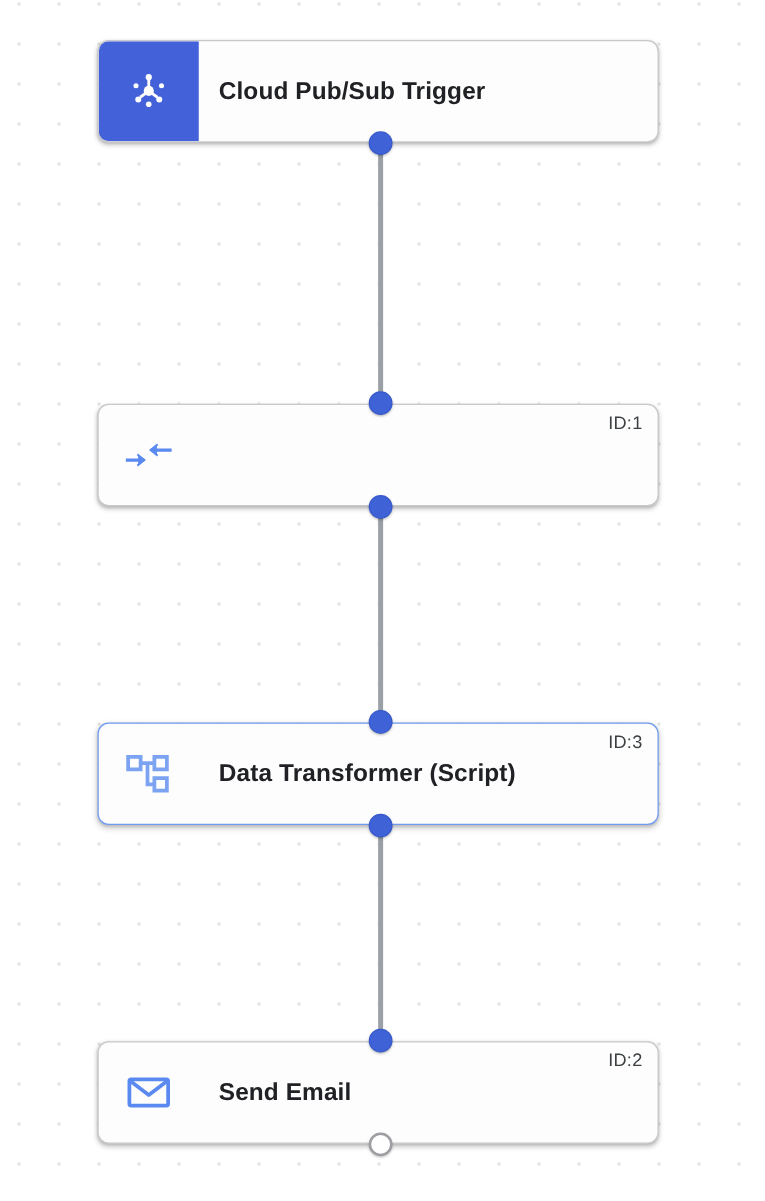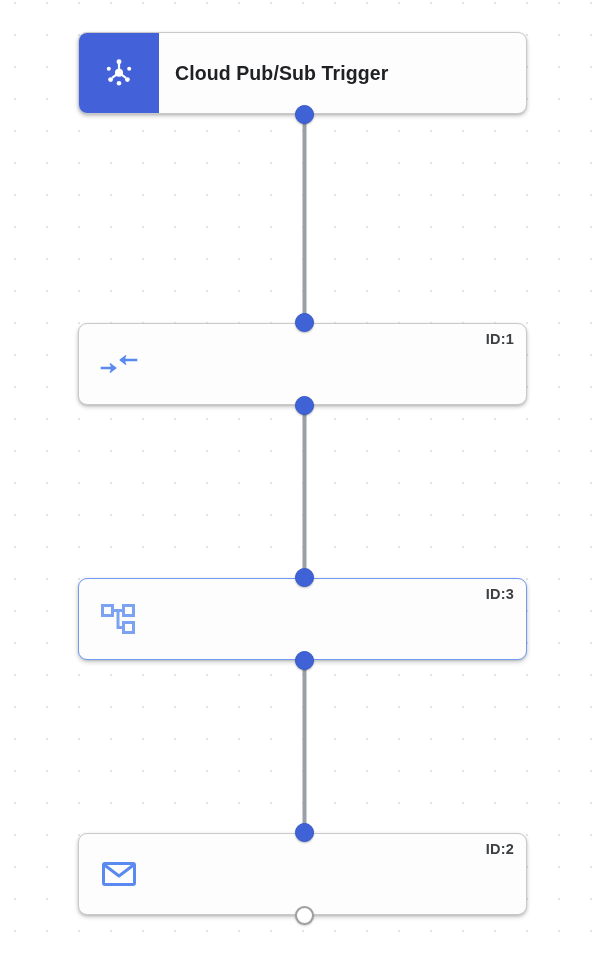--- a/index.html
+++ b/index.html
@@ -83,21 +83,21 @@
     letter-spacing: 0.1px;
     white-space: nowrap;
     margin-left: 16px;
   }
 
   .node-id {
     position: absolute;
     top: 7px;
     right: 12px;
     font-size: 14.5px;
-    font-weight: bold;
+    font-weight: normal;
     color: #3c4043;
     letter-spacing: 0.2px;
   }
 
   
   .handle {
     position: absolute;
     width: 19px;
     height: 19px;
     border-radius: 50%;
@@ -171,30 +171,32 @@
   <div class="node node-n3 selected">
     <div class="icon-block">
       <svg width="38" height="34" viewBox="0 0 38 34" fill="none" stroke="#7ba3f2" stroke-width="3">
         <rect x="2.5" y="3.5" width="10" height="10"></rect>
         <rect x="23.5" y="3.5" width="10" height="10"></rect>
         <rect x="23.5" y="20.5" width="10" height="10"></rect>
         <path d="M12.5 8.5 L23.5 8.5"></path>
         <path d="M18 8.5 L18 25.5 L23.5 25.5"></path>
       </svg>
     </div>
+    <div class="node-title">Data Transformer (Script)</div>
     <div class="node-id">ID:3</div>
   </div>
   <div class="handle filled" style="top:568px"></div>
   <div class="handle filled" style="top:651px"></div>
 
   <div class="node node-n4">
     <div class="icon-block">
       <svg width="38" height="32" viewBox="0 0 38 32" fill="none" stroke="#5a8af0" stroke-width="3" stroke-linejoin="round">
         <rect x="3.5" y="5.5" width="31" height="21" rx="1.5"></rect>
         <path d="M4.5 7 L19 18 L33.5 7"></path>
       </svg>
     </div>
+    <div class="node-title">Send Email</div>
     <div class="node-id">ID:2</div>
   </div>
   <div class="handle filled" style="top:823px"></div>
   <div class="handle hollow" style="top:906px"></div>
 
 </div>
 
 </body></html>

